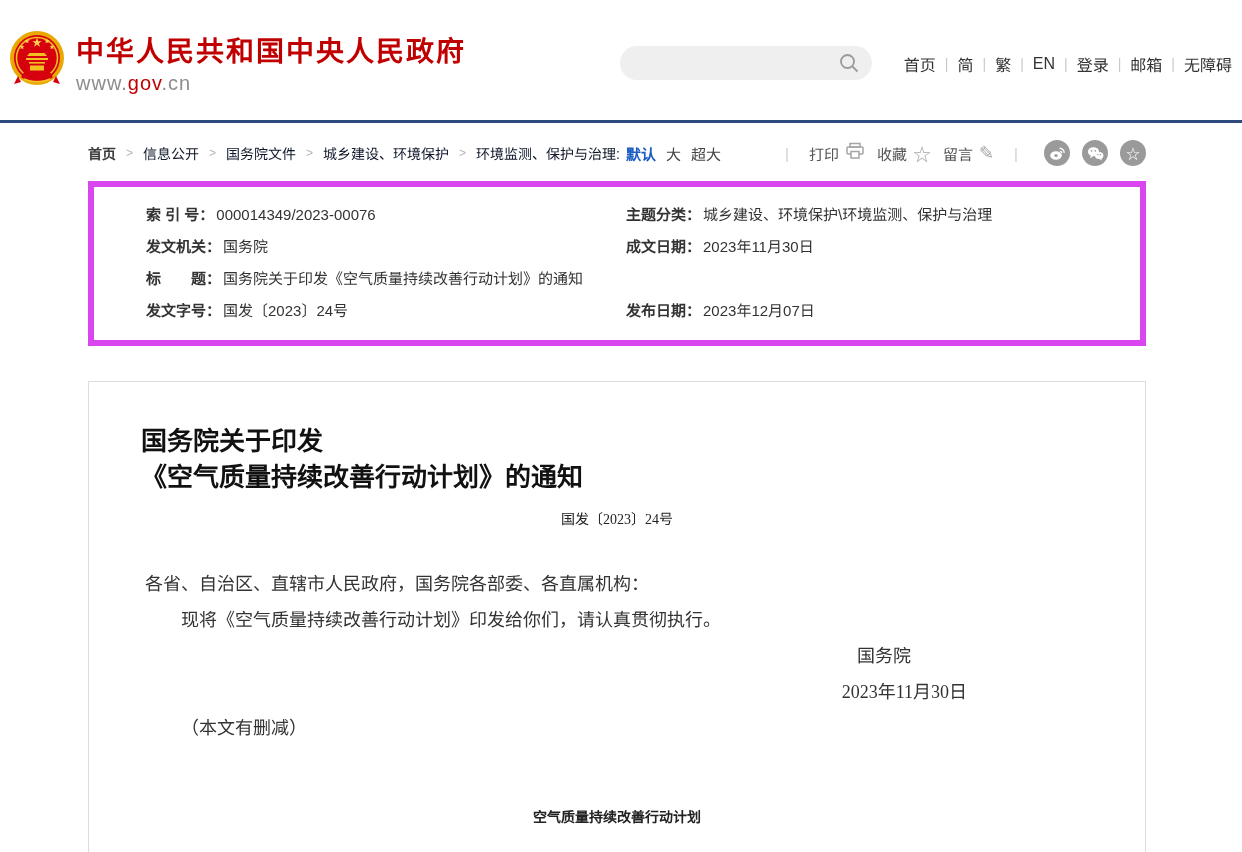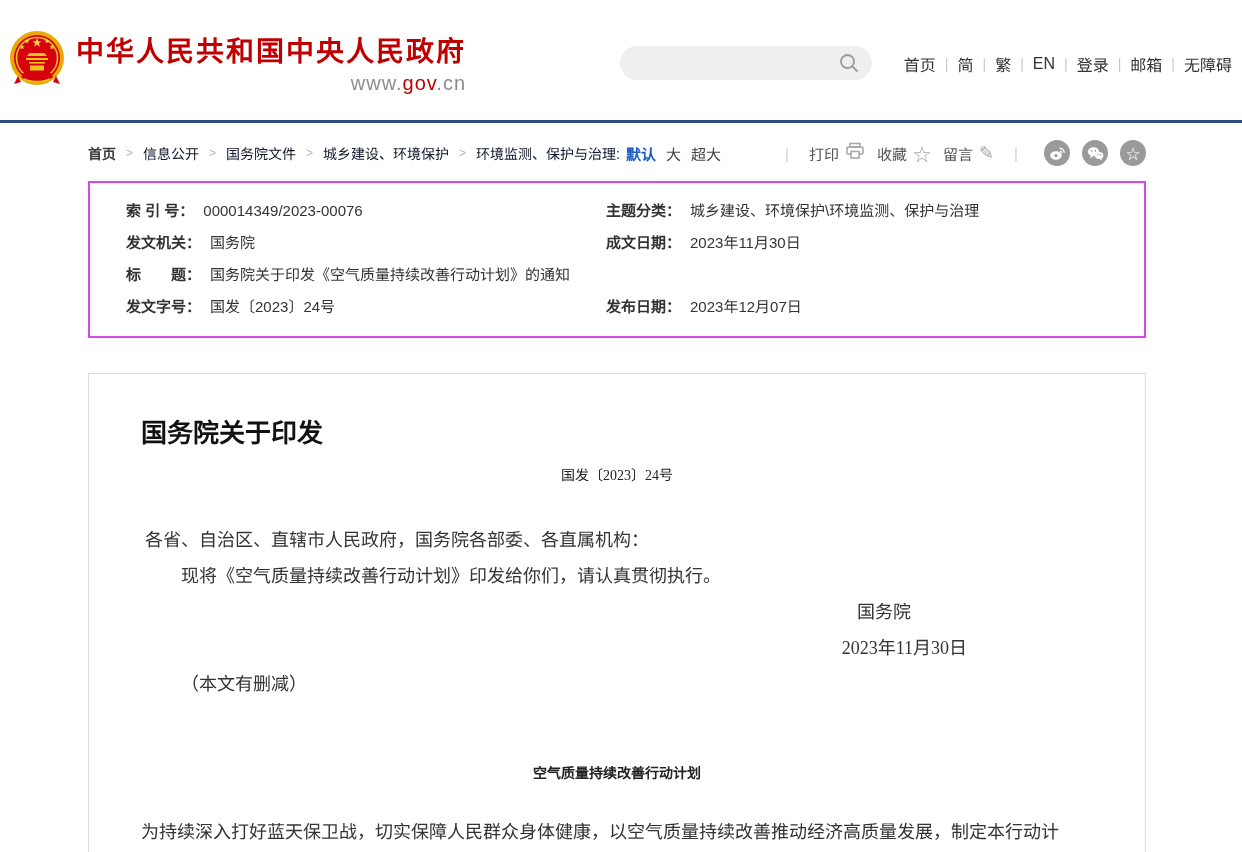--- a/index.html
+++ b/index.html
@@ -3,21 +3,21 @@
 <meta charset="utf-8">
 <style>
   * { margin:0; padding:0; box-sizing:border-box; }
   html,body { width:1242px; height:852px; overflow:hidden; background:#fff;
               font-family:"Liberation Sans", sans-serif; }
 
   
   .site-header { position:relative; height:120px; background:#fff; }
   .logo-wrap { position:absolute; left:8px; top:27px; display:flex; align-items:flex-start; }
   .emblem { width:58px; height:66px; }
-  .logo-text { margin-left:10px; padding-top:9px;text-align:right; }
+  .logo-text { margin-left:10px; padding-top:9px; }
   .site-title { color:#c00000; font-size:28px; font-weight:bold; letter-spacing:2px; line-height:32px; }
   .site-url { font-size:20px; color:#8d8d8d; margin-top:4px; letter-spacing:1px; }
   .site-url .gov { color:#c00000; }
 
   .search-box { position:absolute; left:620px; top:46px; width:252px; height:34px;
                 background:#efefef; border-radius:17px; display:flex; align-items:center; }
   .search-input { flex:1; border:none; outline:none; background:transparent;
                   padding:0 6px 0 16px; font-size:14px; color:#333; }
   .search-icon { margin-right:12px; display:flex; cursor:pointer; }
 
@@ -42,27 +42,27 @@
   .tools { display:flex; align-items:center; font-size:15px; color:#555; }
   .tool-sep { color:#cfcfcf; margin:0 14px; }
   .tool-item { display:flex; align-items:center; cursor:pointer; margin:0 6px; }
   .tool-item .glyph { color:#a5a5a5; font-size:18px; margin-left:6px; }
   .share-group { display:flex; align-items:center; }
   .share-circle { width:26px; height:26px; border-radius:50%; background:#9a9a9a;
                   display:flex; align-items:center; justify-content:center;
                   margin-left:12px; cursor:pointer; color:#fff; font-size:14px; }
 
   
-  .meta-card { width:1058px; margin:15px 0 0 88px; border:2px solid #d946ef;
-               padding:18px 20px 20px 36px; background:#fff; }
+  .meta-card { width:1058px; margin:15px 0 0 88px; border:6px solid #d946ef;
+               padding:18px 20px 20px 52px; background:#fff; }
   .meta-grid { display:grid; grid-template-columns:480px auto; row-gap:13px;
                font-size:15px; color:#333; line-height:19px; }
   .meta-cell { display:flex; }
   .meta-label { font-weight:bold; white-space:pre; flex-shrink:0; }
-  .meta-value { margin-left:9px; }
+  .meta-value { margin-left:2px; }
 
   
   .doc-card { width:1058px; margin:35px 0 0 88px; border:1px solid #dcdcdc;
               background:#fff; height:800px; padding:0 52px;
               font-family:"Liberation Serif", serif; color:#333; }
   .doc-title { margin-top:42px; text-align:left; font-size:26px; font-weight:bold;
                color:#111; line-height:36px; }
   .doc-number { text-align:center; font-size:14px; margin-top:12px; color:#222; }
   .doc-body { font-size:18px; line-height:32px; margin-top:40px; }
   .doc-body p { margin:4px; }
@@ -231,20 +231,21 @@
     <div class="meta-cell">
       <span class="meta-label">发布日期：</span>
       <span class="meta-value">2023年12月07日</span>
     </div>
   </div>
 </div>
 
 <div class="doc-card">
   <div class="doc-title">
     <div>国务院关于印发</div>
+    <div>《空气质量持续改善行动计划》的通知</div>
   </div>
   <div class="doc-number">国发〔2023〕24号</div>
 
   <div class="doc-body">
     <p>各省、自治区、直辖市人民政府，国务院各部委、各直属机构：</p>
     <p class="p-indent">现将《空气质量持续改善行动计划》印发给你们，请认真贯彻执行。</p>
     <p class="sign-name">国务院</p>
     <p class="sign-date">2023年11月30日</p>
     <p class="doc-note">（本文有删减）</p>
   </div>

